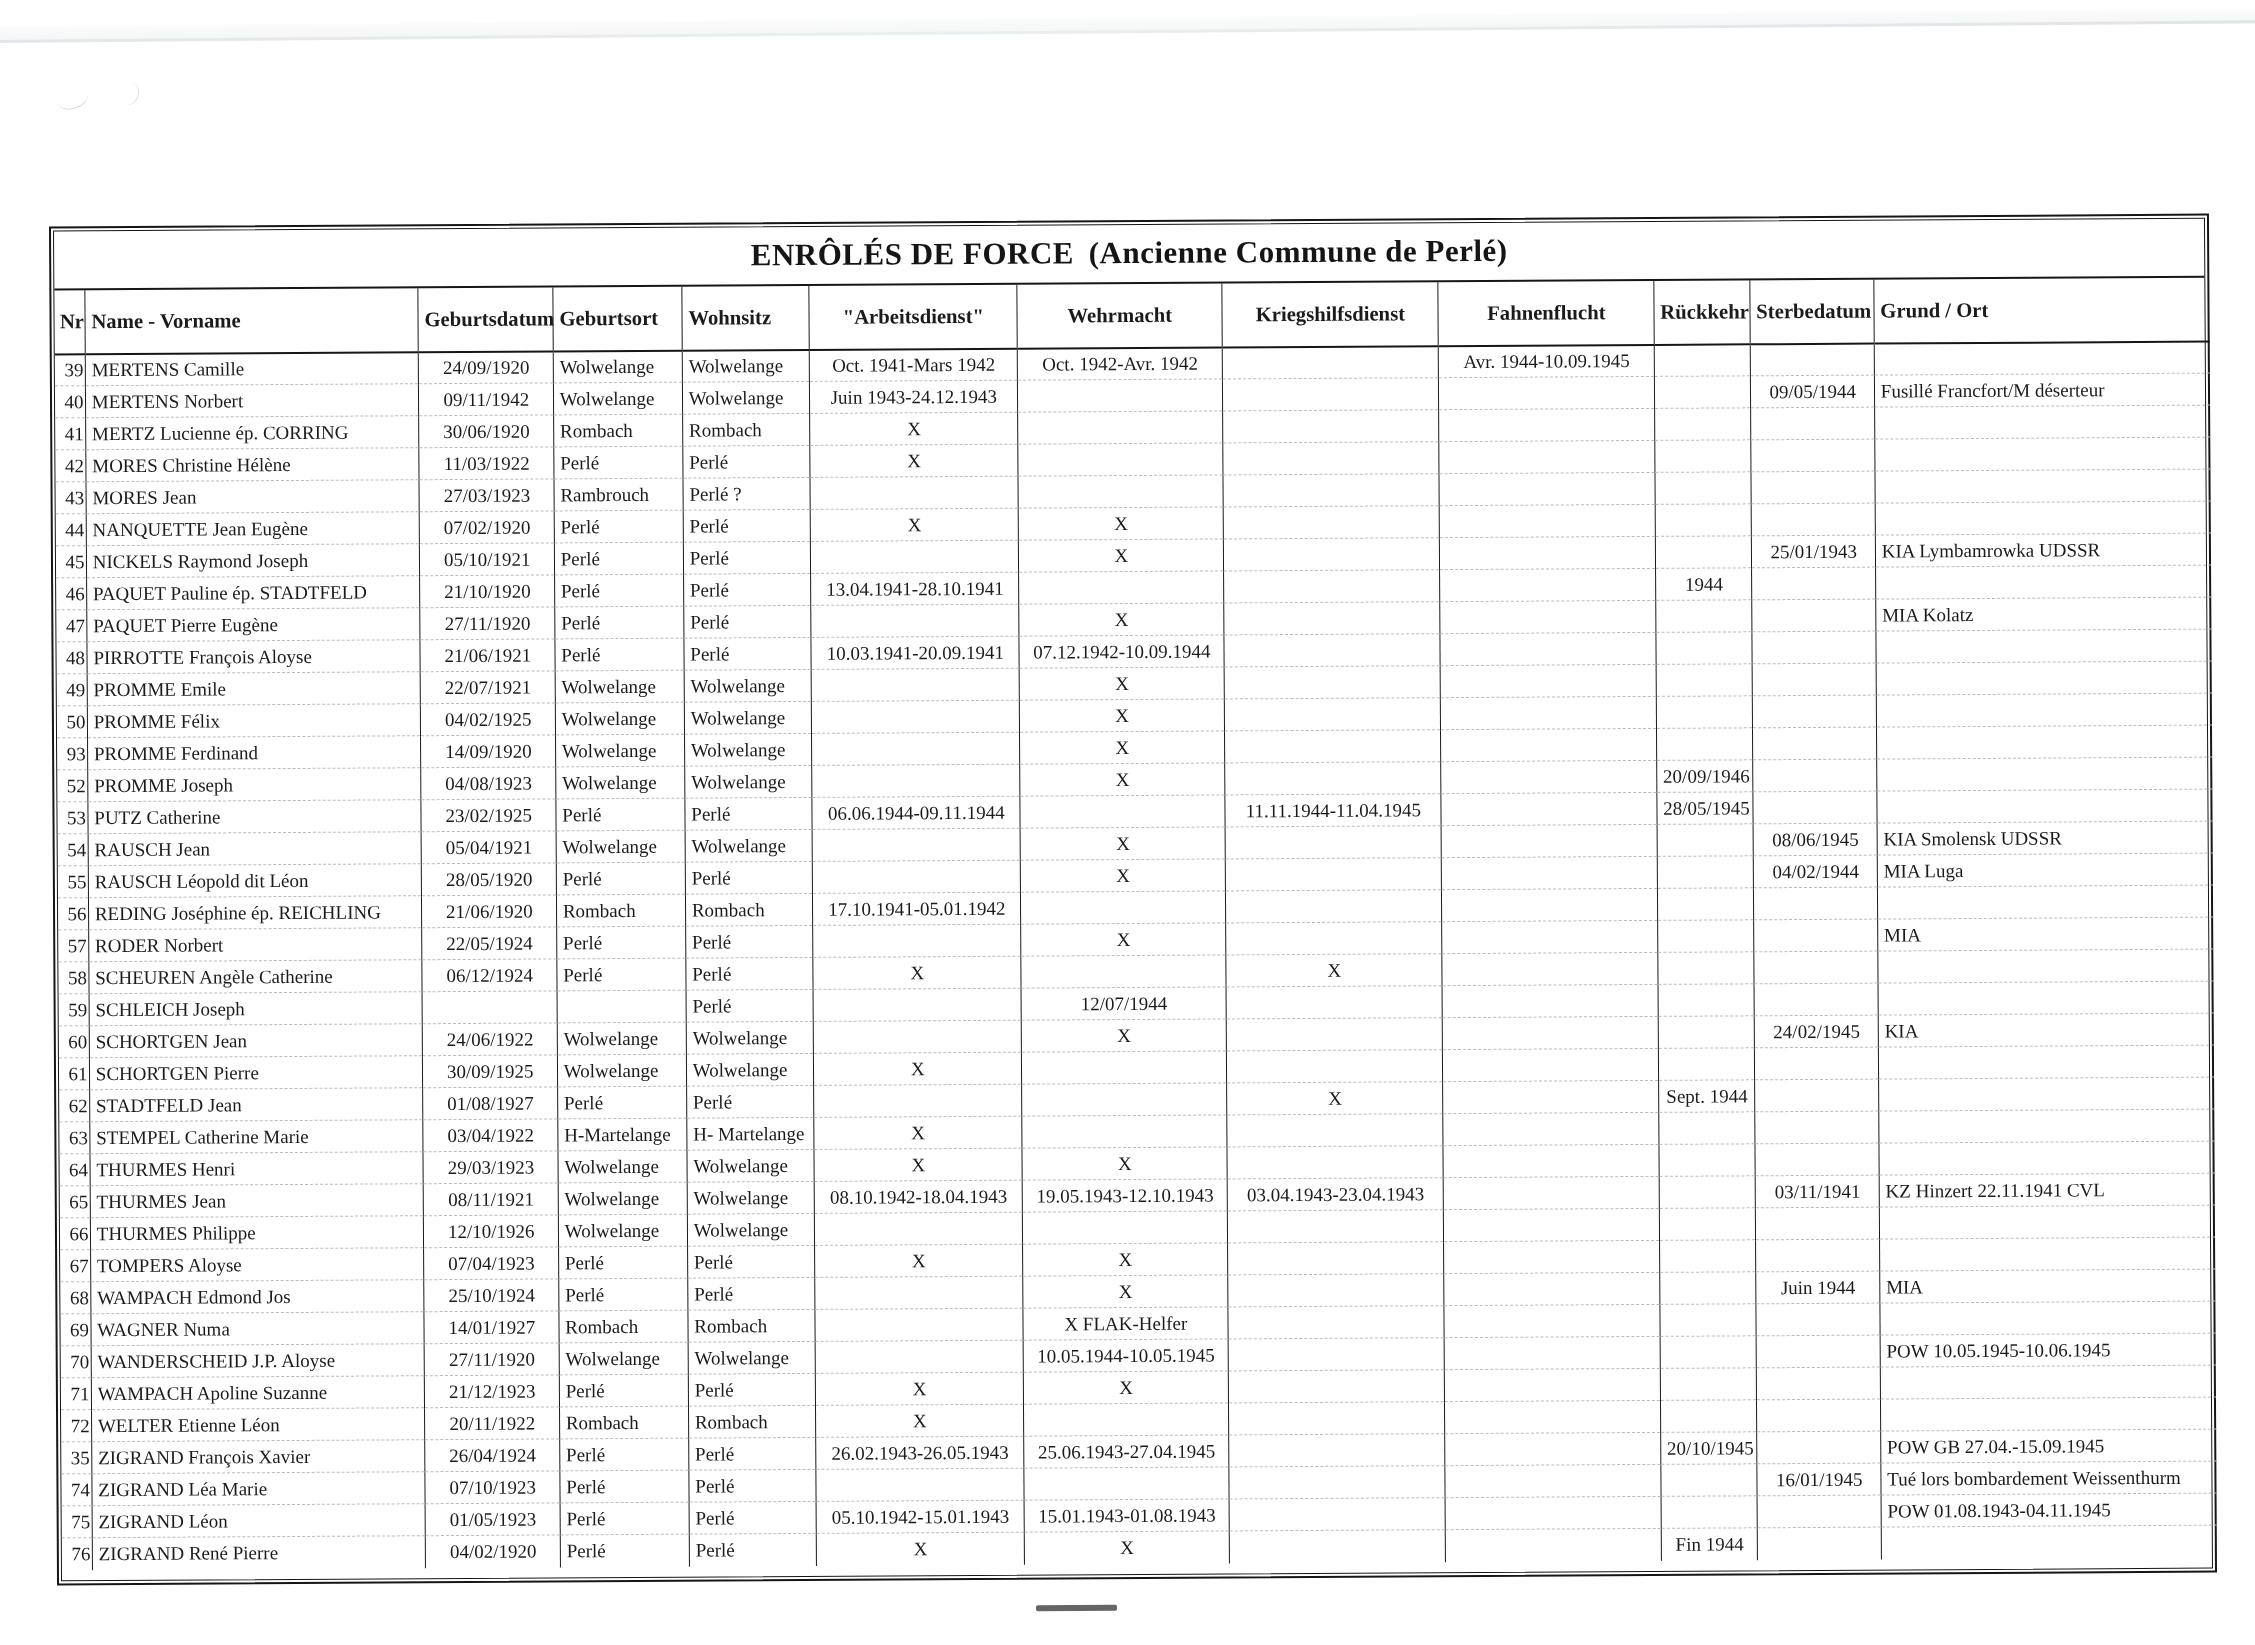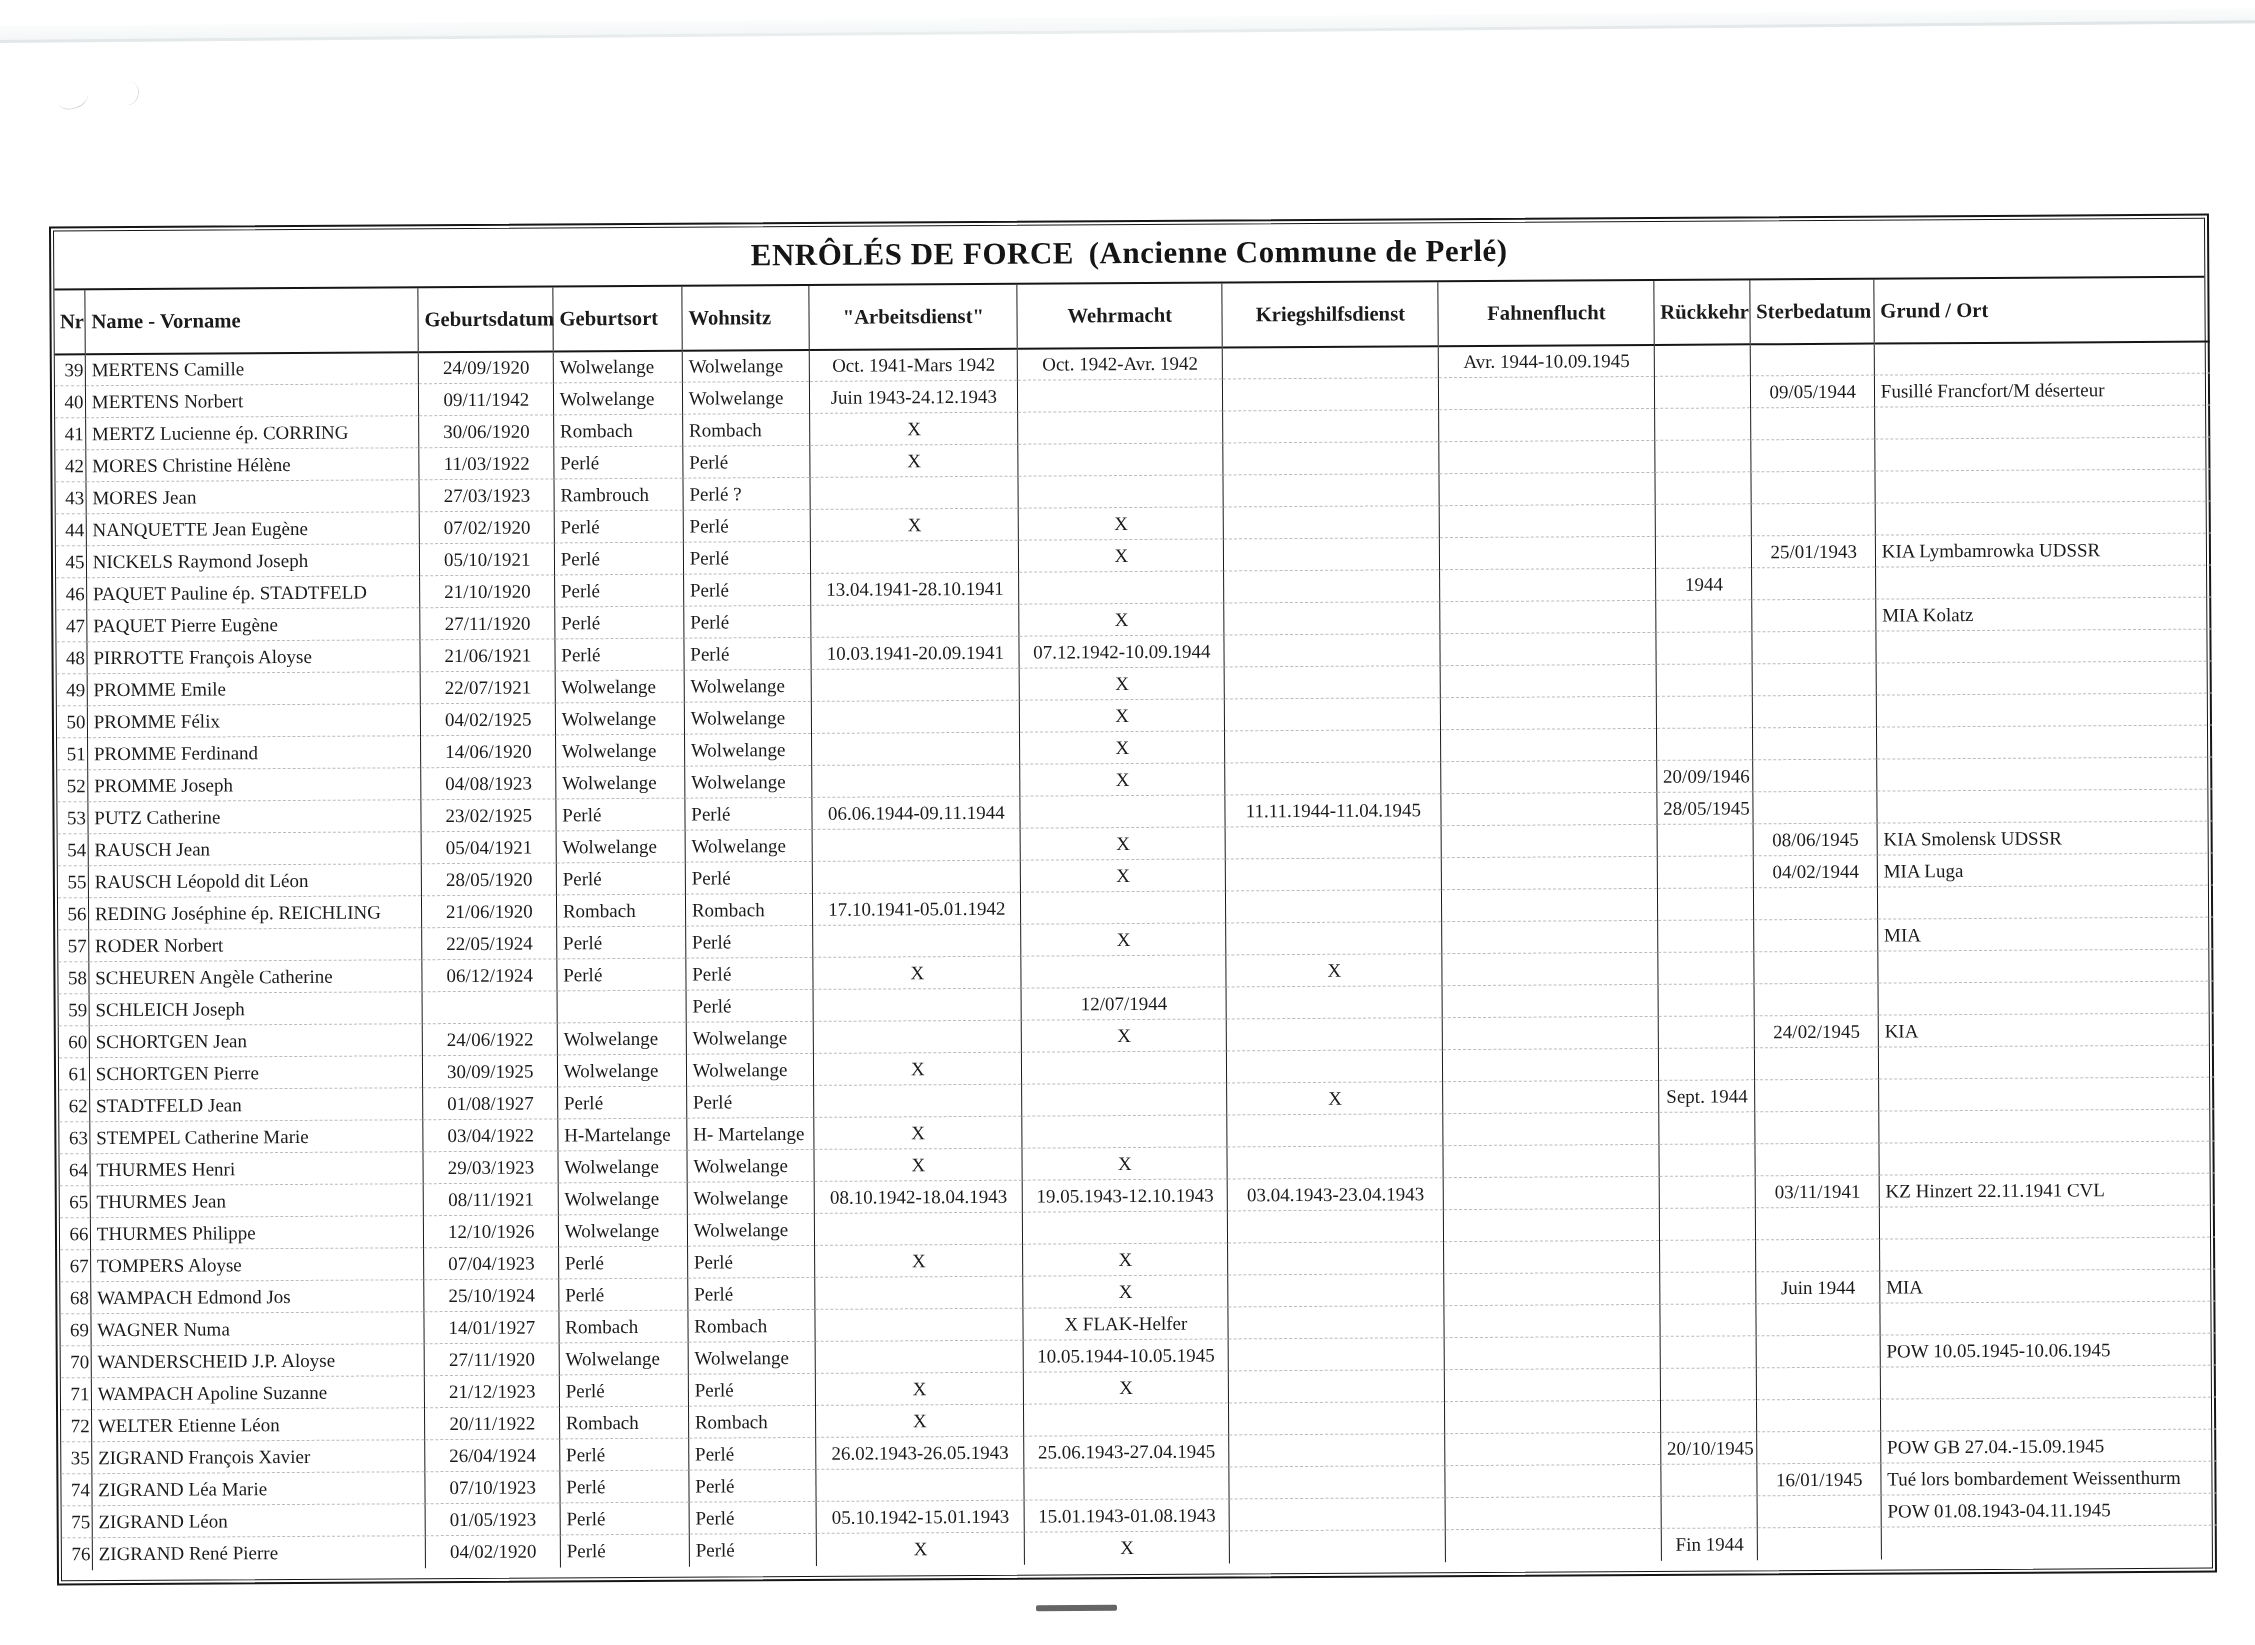--- a/index.html
+++ b/index.html
@@ -325,23 +325,23 @@
               <td>Wolwelange</td>
               <td></td>
               <td>X</td>
               <td></td>
               <td></td>
               <td></td>
               <td></td>
               <td></td>
             </tr>
             <tr>
-              <td>51</td>
+              <td>93</td>
               <td>PROMME Ferdinand</td>
-              <td>14/06/1920</td>
+              <td>14/09/1920</td>
               <td>Wolwelange</td>
               <td>Wolwelange</td>
               <td></td>
               <td>X</td>
               <td></td>
               <td></td>
               <td></td>
               <td></td>
               <td></td>
             </tr>

